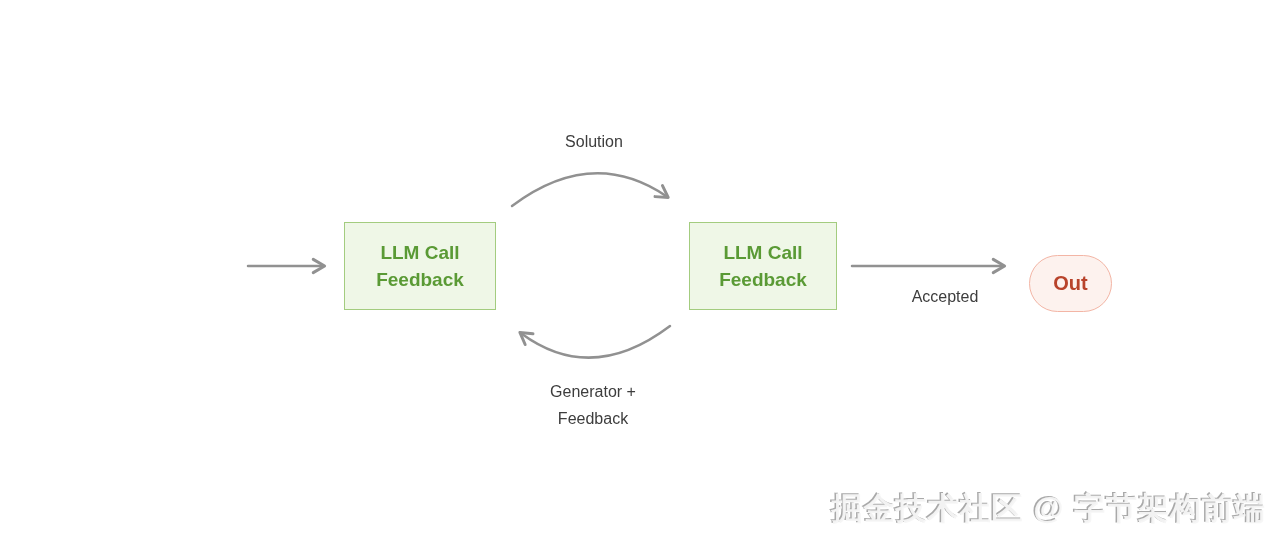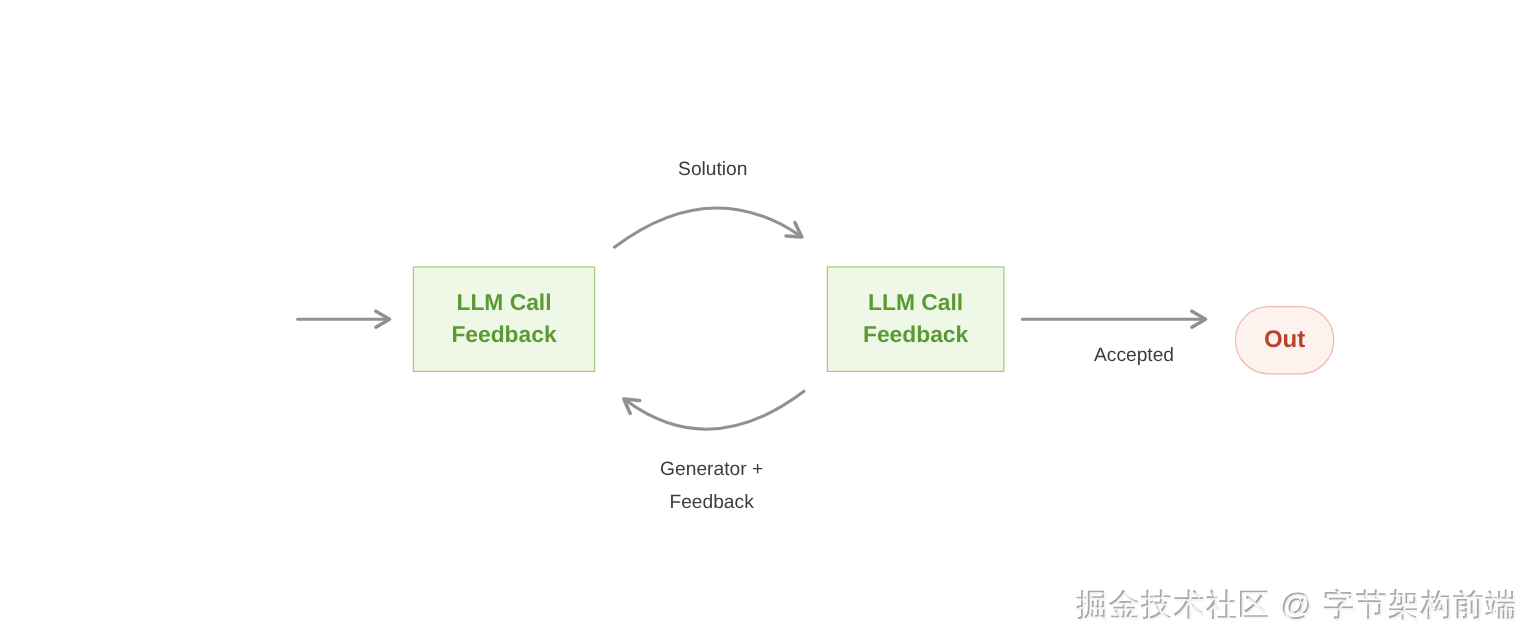--- a/index.html
+++ b/index.html
@@ -71,22 +71,22 @@
     font-size: 16px;
     line-height: 27px;
     text-align: center;
   }
   .label-solution { left: 518px; top: 128px; width: 152px; }
   .label-accepted { left: 870px; top: 283px; width: 150px; }
   .label-rejected { left: 493px; top: 378px; width: 200px; }
   .watermark {
     position: absolute;
     right: 14px; top: 488px;
-    font-size: 26px;
-    font-weight: normal;
+    font-size: 31px;
+    font-weight: bold;
     letter-spacing: 1px;
     color: rgba(245,245,245,0.95);
     text-shadow: -1.5px -1.5px 0 rgba(140,140,140,0.75),
                  1px 1px 0 rgba(255,255,255,0.9);
     white-space: nowrap;
   }
 </style>
 </head>
 <body>
 

